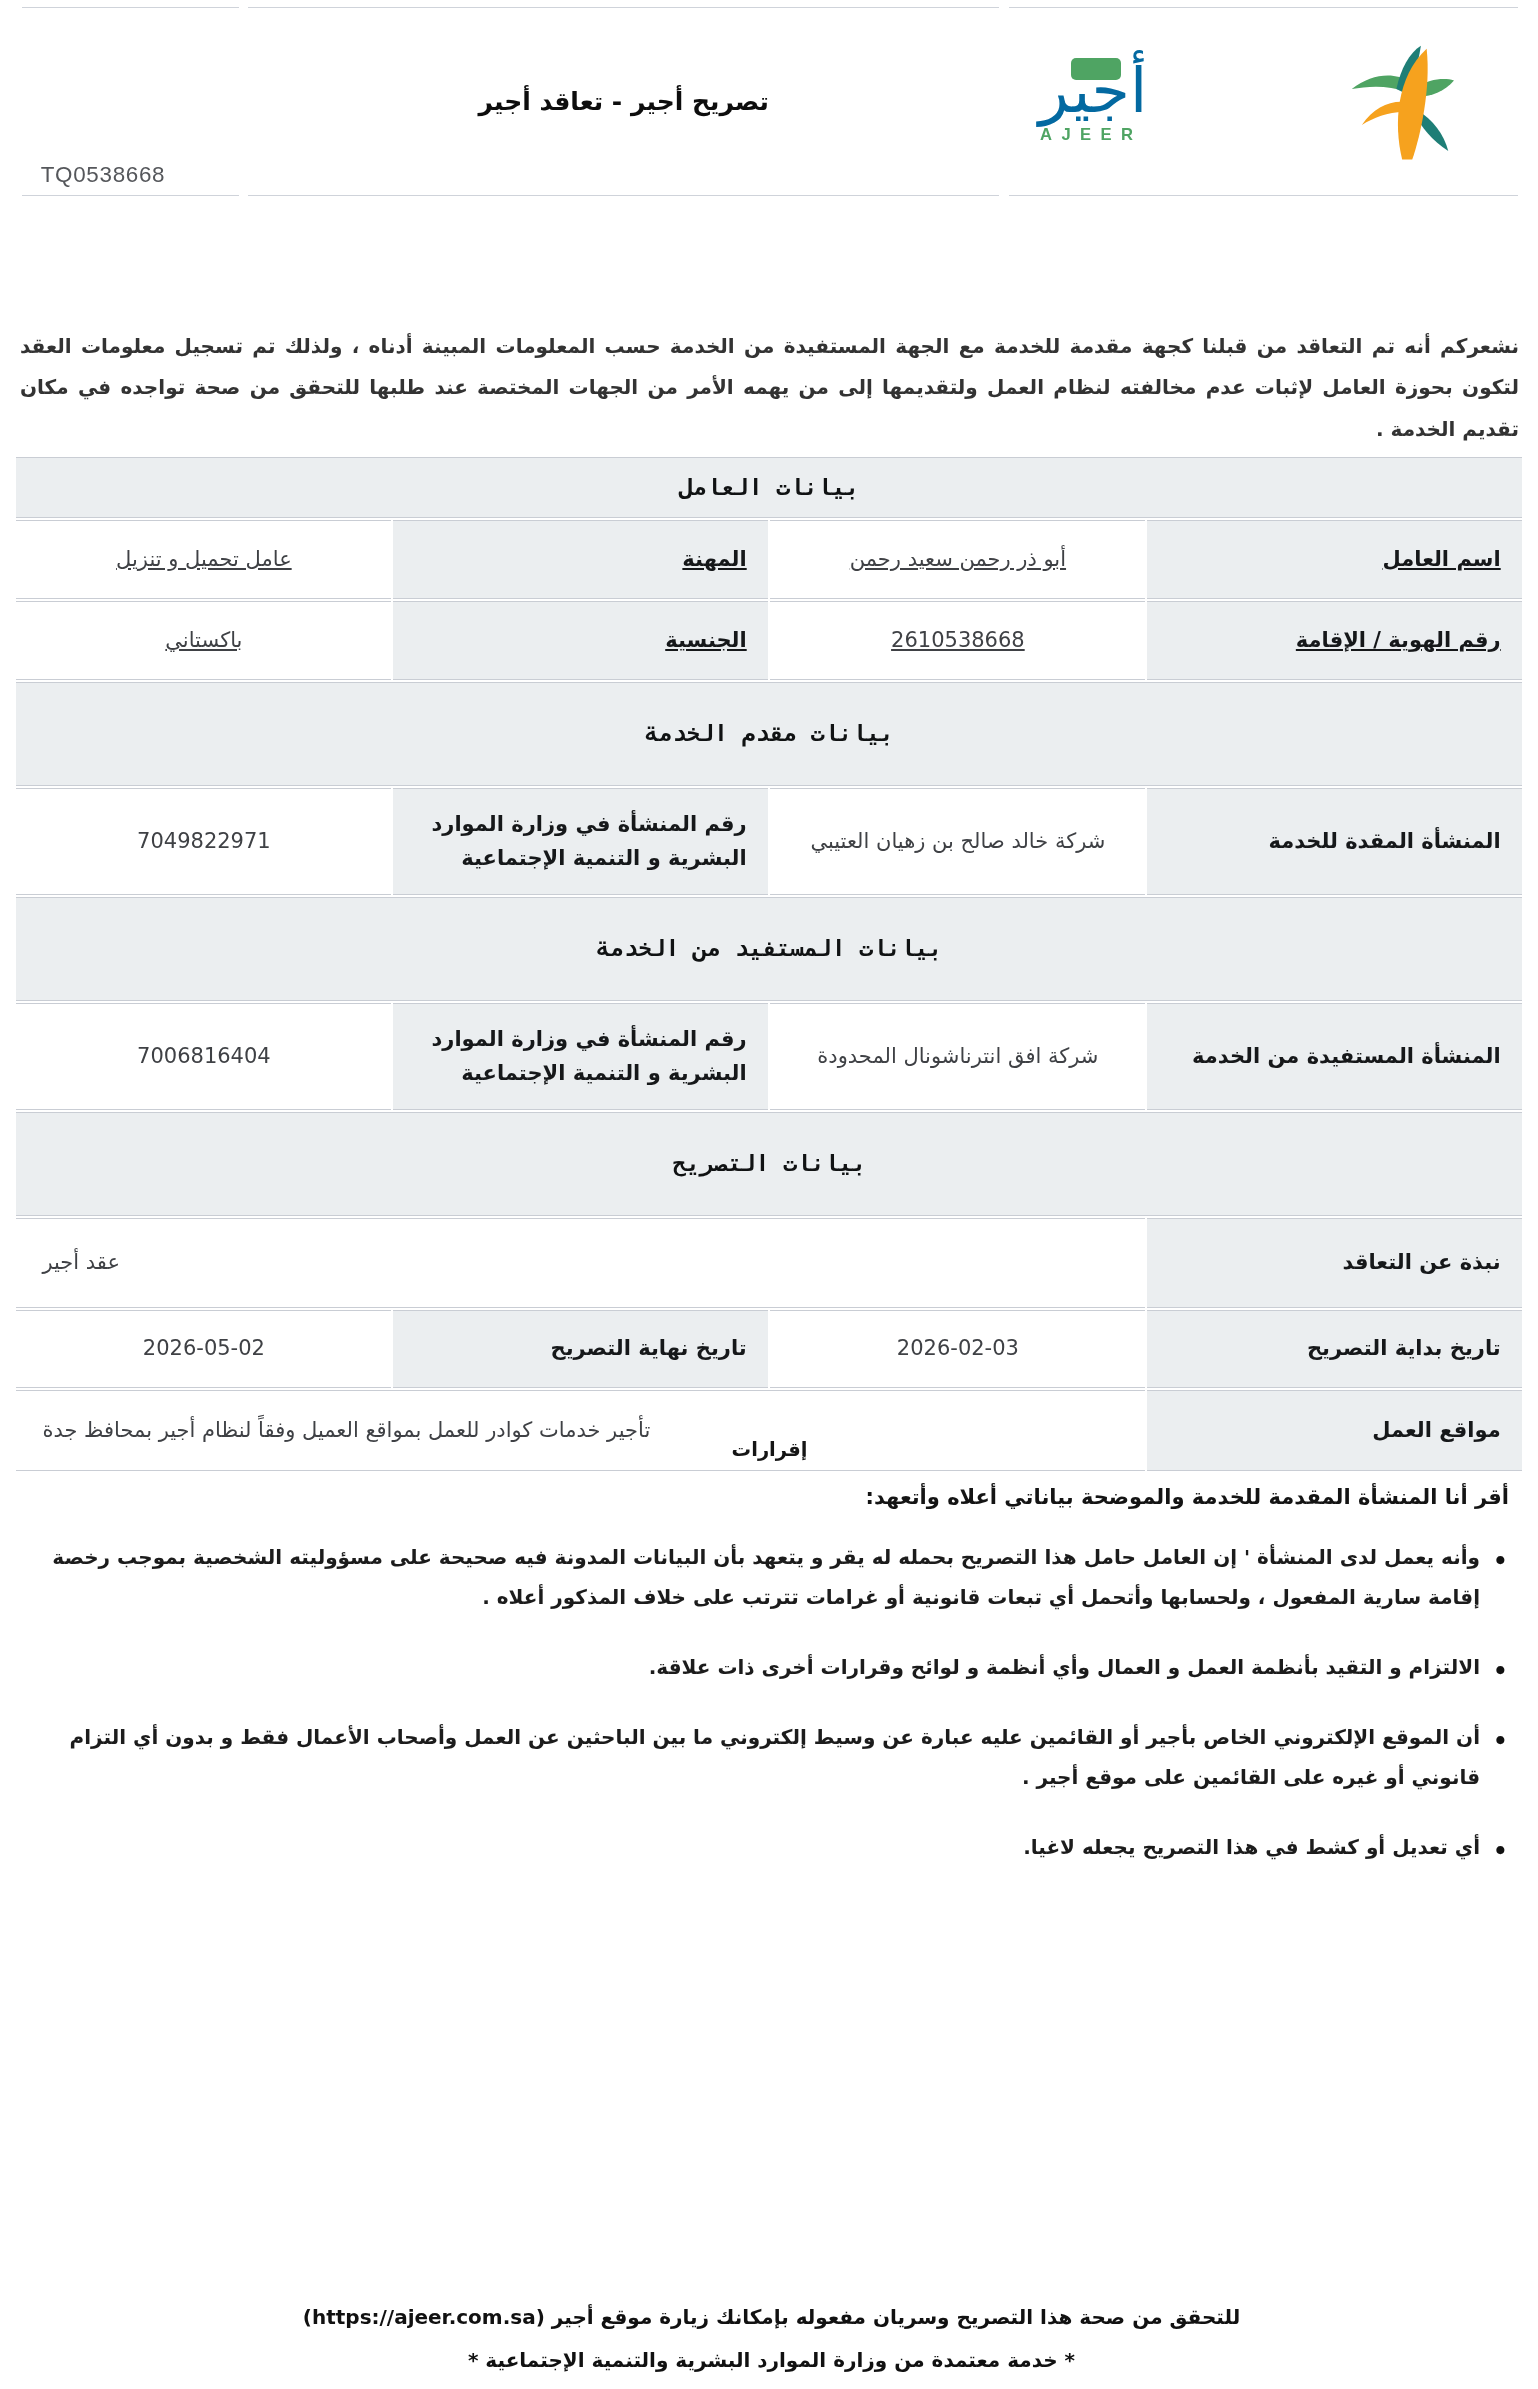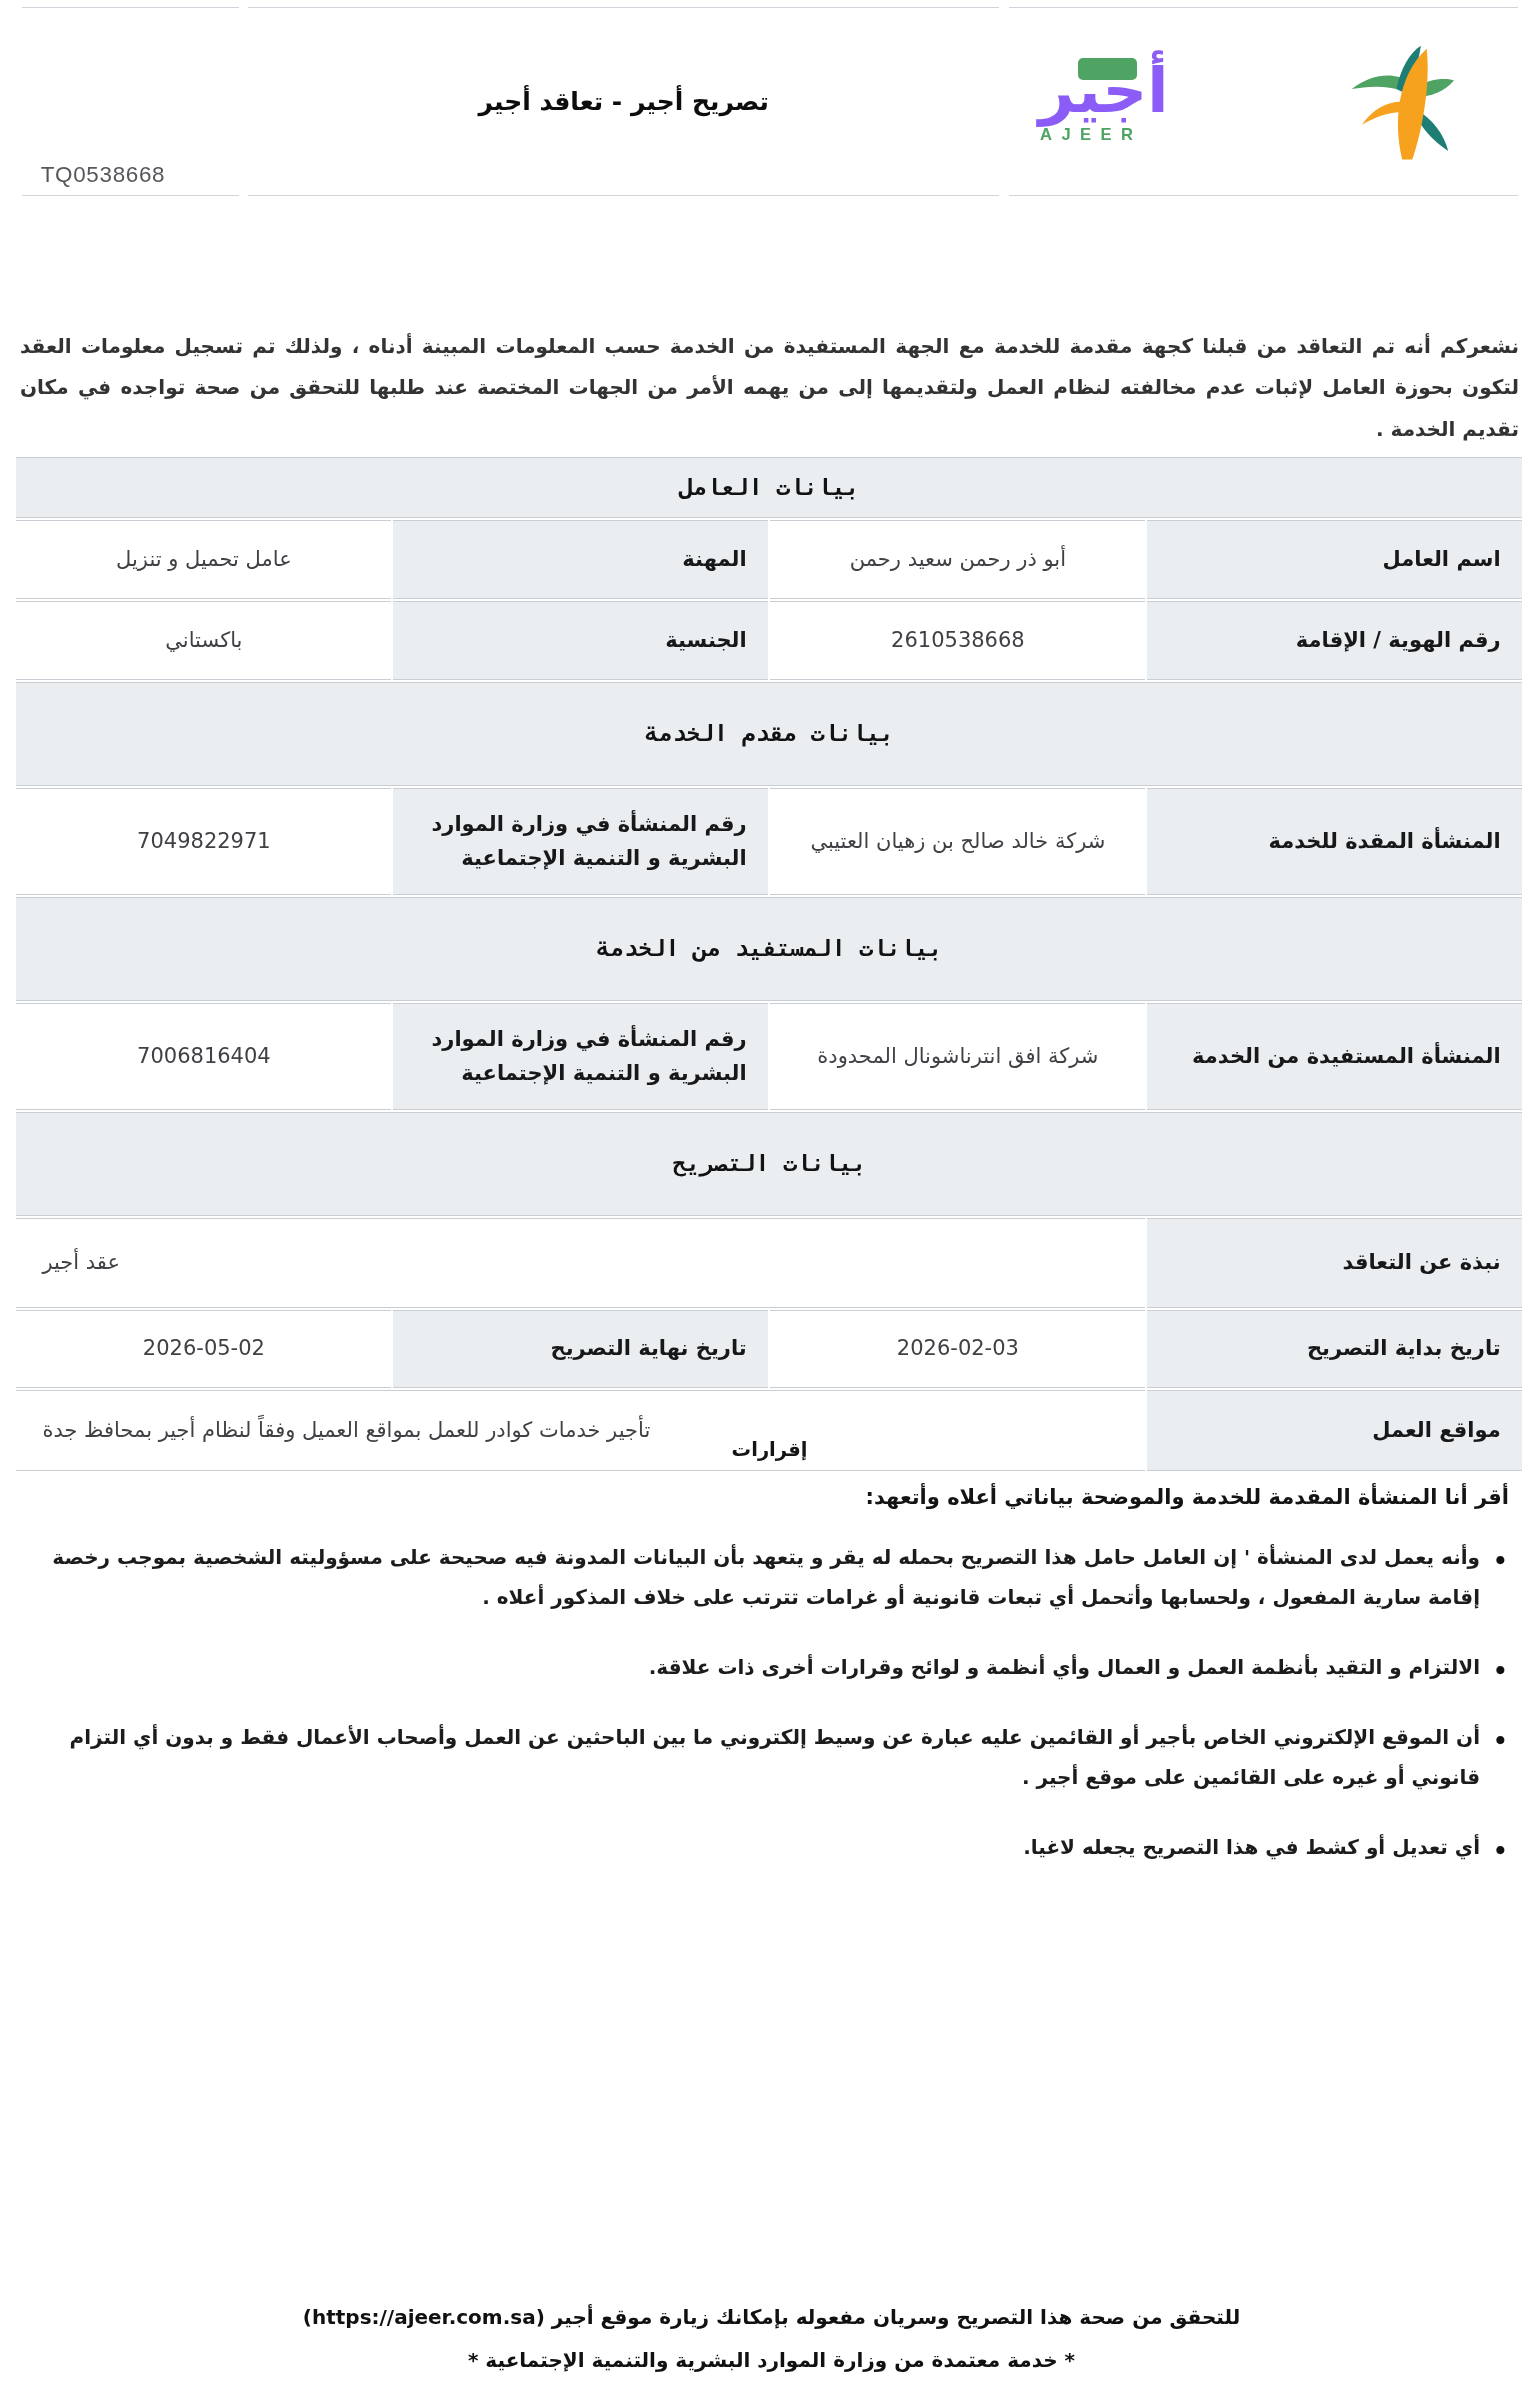--- a/index.html
+++ b/index.html
@@ -27,22 +27,22 @@
   }
   .hcell-mid{flex:1;display:flex;align-items:center;justify-content:center;}
   .doc-title{font-size:25px;font-weight:bold;color:#0d0d0d;direction:rtl;}
   .hcell-logos{
     width:509px;display:flex;align-items:center;justify-content:space-between;
     padding:0 64px 0 30px;
   }
   
   .ajeer-logo{display:flex;flex-direction:column;align-items:flex-start;}
   .ajeer-word{
-    position:relative;font-size:62px;line-height:1.05;font-weight:bold;
-    color:#8b5cf6;direction:rtl;z-index:1;text-align:right;
+    position:relative;font-size:62px;line-height:1.05;font-weight:normal;
+    color:#0369a1;direction:rtl;z-index:1;text-align:right;
   }
   .ajeer-green-rect{
     position:absolute;top:0px;left:30%;width:46%;height:21.7px;
     background:#4fa463;border-radius:5px;z-index:-1;
   }
   .ajeer-caption{
     color:#4fa463;font-size:16.6px;font-weight:bold;letter-spacing:9.4px;
     margin-top:2px;padding-left:1.4px;font-family:"Liberation Sans",sans-serif;
   }
   
@@ -77,21 +77,21 @@
     background:#ebeef0;text-align:right;font-weight:bold;
     font-size:21px;color:#16181a;padding:0 21.7px;line-height:1.6;
   }
   td.val{
     background:#ffffff;text-align:center;
     font-size:21px;color:#3f4145;padding:0 11.6px;line-height:1.6;
   }
   td.val-start{text-align:left;padding:0 26px;}
   tr.h-sec1 td{height:61px;}
   tr.h-sec td{height:104px;}
-  tr.h-row1 td{height:79px;}
+  tr.h-row1 td{height:79px;text-decoration:underline;}
   tr.h-row2 td{height:107px;}
   tr.h-about td{height:90px;}
   tr.h-dates td{height:78px;}
   tr.h-loc td{height:81px;}
   
   .decl-title{
     position:absolute;top:1438px;left:0;right:0;text-align:center;
     direction:rtl;font-size:19.5px;font-weight:bold;color:#151515;
   }
   .decl-intro{

